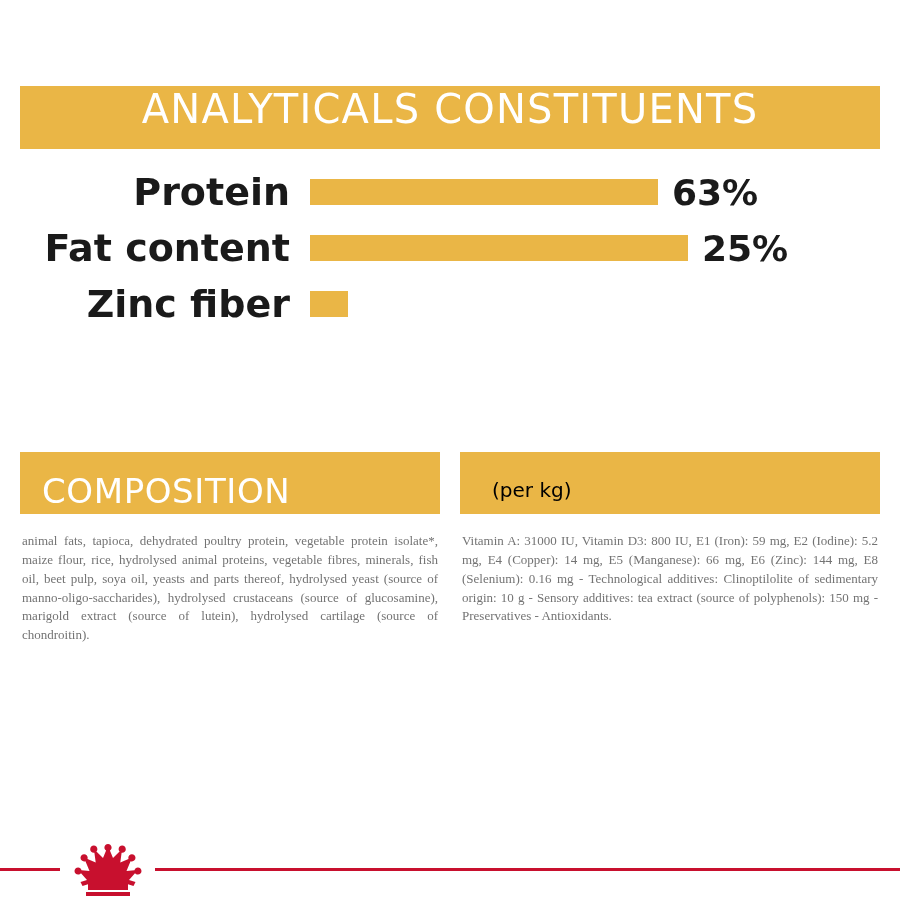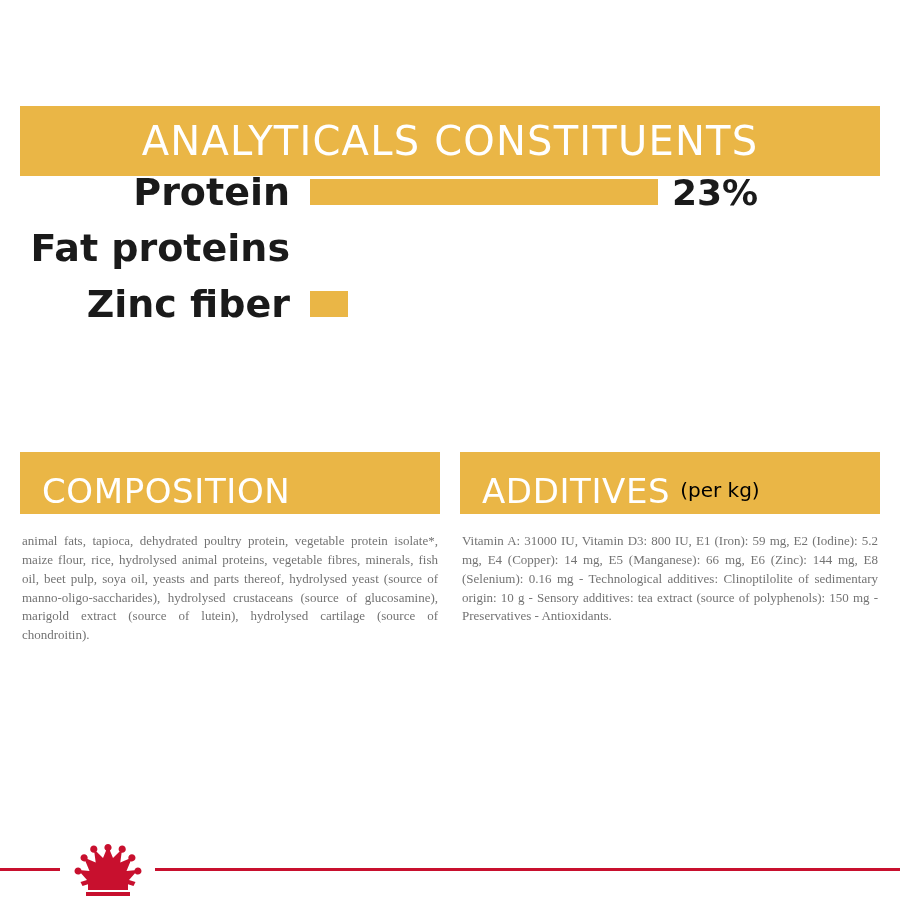--- a/index.html
+++ b/index.html
@@ -21,26 +21,25 @@
     height: 900px;
     box-sizing: border-box;
   }
 
   
   .analyticals-band {
     position: absolute;
     left: 20px;
     top: 86px;
     width: 860px;
-    height: 70px;
+    height: 63px;
     background: #eab646;
     display: flex;
-    align-items: center;
+    align-items: flex-start;
     justify-content: center;
-    margin-top: 20px;
   }
   .analyticals-title {
     color: #ffffff;
     font-size: 40px;
     letter-spacing: 1.2px;
     font-weight: normal;
     font-family: "DejaVu Sans", sans-serif;
     white-space: nowrap;
   }
 
@@ -171,26 +170,30 @@
   <div class="analyticals-band">
     <span class="analyticals-title">ANALYTICALS CONSTITUENTS</span>
   </div>
 
   <div class="constituents">
 
     <div class="const-row">
       <div class="const-label">Protein</div>
       <div class="const-barwrap">
         <div class="const-bar" id="bar0" style="width: 348px;"></div>
-        <div class="const-value">23%</div>
+        <div class="const-value">63%</div>
       </div>
     </div>
 
     <div class="const-row">
-      <div class="const-label">Fat proteins</div>
+      <div class="const-label">Fat content</div>
+      <div class="const-barwrap">
+        <div class="const-bar" id="bar1" style="width: 378px;"></div>
+        <div class="const-value">25%</div>
+      </div>
     </div>
 
     <div class="const-row">
       <div class="const-label">Zinc fiber</div>
       <div class="const-barwrap">
         <div class="const-bar" id="bar2" style="width: 38px;"></div>
       </div>
     </div>
 
   </div>
@@ -199,21 +202,20 @@
 
     <div class="panel">
       <div class="panel-head">
         <span class="panel-head-title">COMPOSITION</span>
       </div>
       <div class="panel-body">animal fats, tapioca, dehydrated poultry protein, vegetable protein isolate*, maize flour, rice, hydrolysed animal proteins, vegetable fibres, minerals, fish oil, beet pulp, soya oil, yeasts and parts thereof, hydrolysed yeast (source of manno-oligo-saccharides), hydrolysed crustaceans (source of glucosamine), marigold extract (source of lutein), hydrolysed cartilage (source of chondroitin).</div>
     </div>
 
     <div class="panel">
       <div class="panel-head">
-        <span class="panel-head-title">ADDITIVES</span>
         <span class="panel-head-sub">(per kg)</span>
       </div>
       <div class="panel-body tight">Vitamin A: 31000 IU, Vitamin D3: 800 IU, E1 (Iron): 59 mg, E2 (Iodine): 5.2 mg, E4 (Copper): 14 mg, E5 (Manganese): 66 mg, E6 (Zinc): 144 mg, E8 (Selenium): 0.16 mg - Technological additives: Clinoptilolite of sedimentary origin: 10 g - Sensory additives: tea extract (source of polyphenols): 150 mg - Preservatives - Antioxidants.</div>
     </div>
 
   </div>
 
   <div class="footer">
     <div class="footer-rule-left"></div>
     <div class="footer-rule-right"></div>

